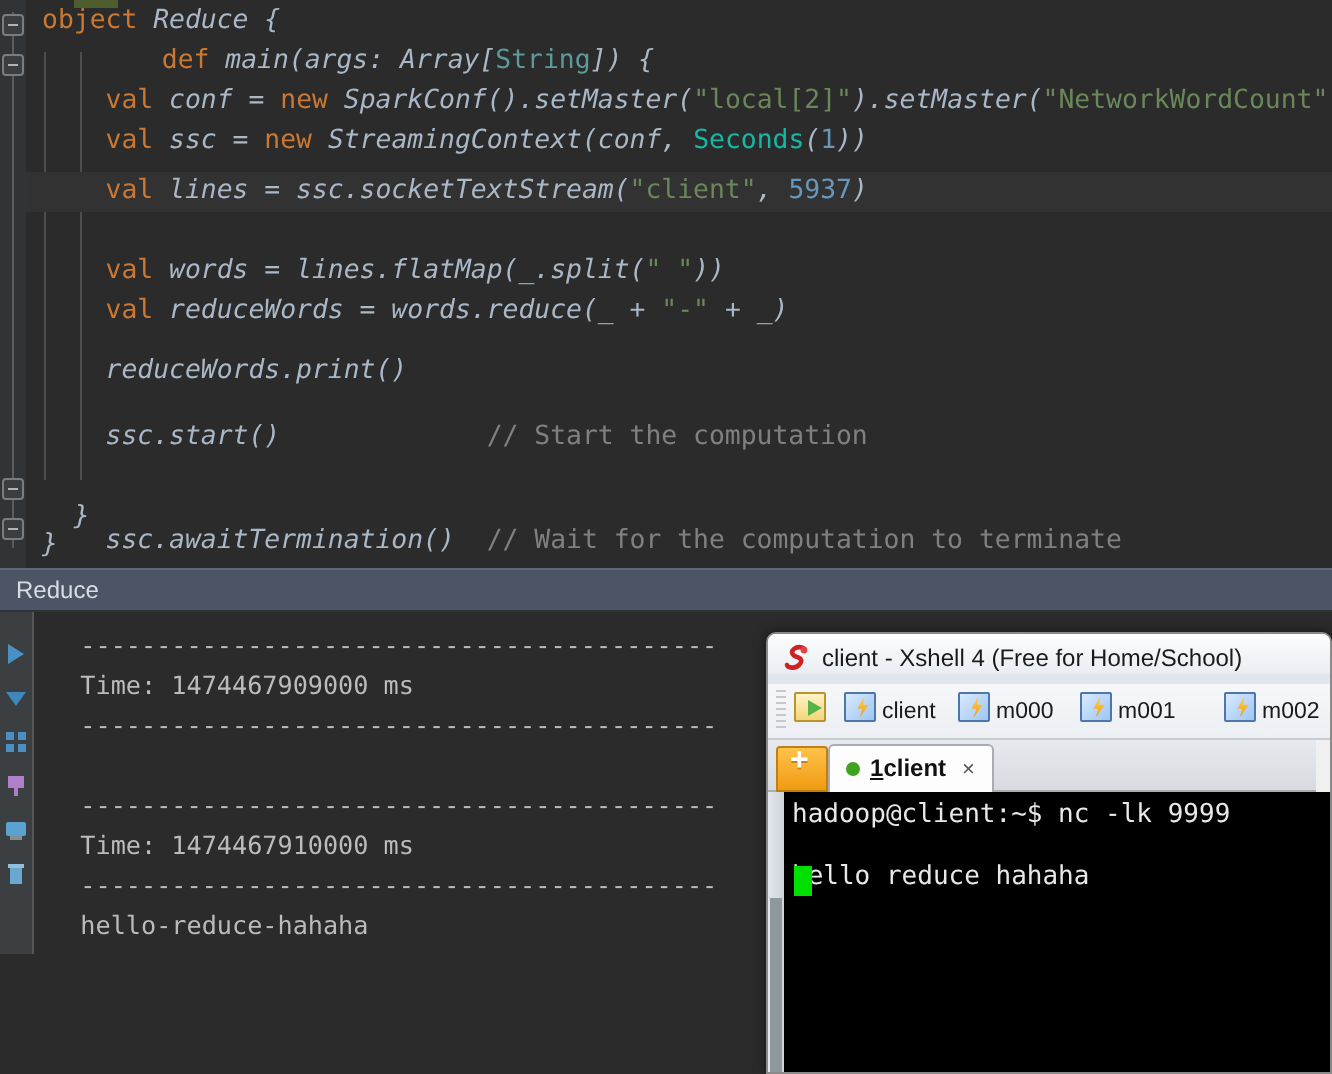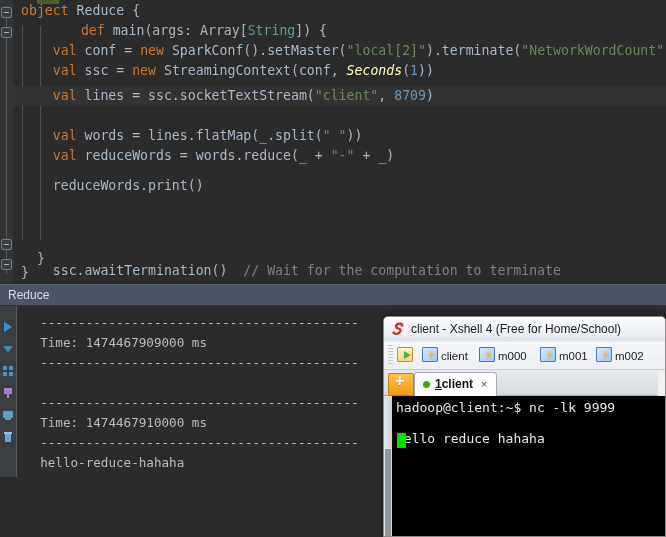--- a/index.html
+++ b/index.html
@@ -113,23 +113,23 @@
     width: 100%;
     height: 20px;
     background: #323232;
   }
 
   
   .kw   { color: #cc7832; }
   .str  { color: #6a8759; }
   .num  { color: #6897bb; }
   .typ  { color: #5c9a9a; }
-  .ital { color: #fef9c3; font-style: italic; }
+  .ital { color: #14b8a6; }
   .cmt  { color: #808080; }
-  .pln  { color: #a9b7c6; }
+  .pln  { color: #a9b7c6; font-style: italic; }
 
   
   .console-panel {
     position: absolute;
     left: 0; top: 284px;
     width: 666px;
     height: 193px;
     background: #f9a8d4;
     overflow: hidden;
   }
@@ -427,32 +427,33 @@
       <div class="hl-top"></div>
       <div class="indent-guide ig1"></div>
       <div class="indent-guide ig2"></div>
 
       <div class="cur-line" style="top:86px;"></div>
 
       <div class="ln" style="top:1px;"><span class="txt"><span class="kw">object</span><span class="pln"> Reduce {</span></span></div>
 
       <div class="ln" style="top:21px;margin-left:44px;"><span class="txt"><span class="pln">  </span><span class="kw">def</span><span class="pln"> main(args: </span><span class="pln">Array[</span><span class="typ">String</span><span class="pln">]) {</span></span></div>
 
-      <div class="ln" style="top:41px;"><span class="txt"><span class="pln">    </span><span class="kw">val</span><span class="pln"> conf = </span><span class="kw">new</span><span class="pln"> SparkConf().setMaster(</span><span class="str">"local[2]"</span><span class="pln">).terminate(</span><span class="str">"NetworkWordCount"</span></span></div>
+      <div class="ln" style="top:41px;"><span class="txt"><span class="pln">    </span><span class="kw">val</span><span class="pln"> conf = </span><span class="kw">new</span><span class="pln"> SparkConf().setMaster(</span><span class="str">"local[2]"</span><span class="pln">).setMaster(</span><span class="str">"NetworkWordCount"</span></span></div>
 
       <div class="ln" style="top:61px;"><span class="txt"><span class="pln">    </span><span class="kw">val</span><span class="pln"> ssc = </span><span class="kw">new</span><span class="pln"> StreamingContext(conf, </span><span class="ital">Seconds</span><span class="pln">(</span><span class="num">1</span><span class="pln">))</span></span></div>
 
-      <div class="ln" style="top:86px;"><span class="txt"><span class="pln">    </span><span class="kw">val</span><span class="pln"> lines = ssc.socketTextStream(</span><span class="str">"client"</span><span class="pln">, </span><span class="num">8709</span><span class="pln">)</span></span></div>
+      <div class="ln" style="top:86px;"><span class="txt"><span class="pln">    </span><span class="kw">val</span><span class="pln"> lines = ssc.socketTextStream(</span><span class="str">"client"</span><span class="pln">, </span><span class="num">5937</span><span class="pln">)</span></span></div>
 
       <div class="ln" style="top:126px;"><span class="txt"><span class="pln">    </span><span class="kw">val</span><span class="pln"> words = lines.flatMap(_.split(</span><span class="str">" "</span><span class="pln">))</span></span></div>
 
       <div class="ln" style="top:176px;"><span class="txt"><span class="pln">    reduceWords.print()</span></span></div>
 
       <div class="ln" style="top:146px;"><span class="txt"><span class="pln">    </span><span class="kw">val</span><span class="pln"> reduceWords = words.reduce(_ + </span><span class="str">"-"</span><span class="pln"> + _)</span></span></div>
 
+      <div class="ln" style="top:209px;"><span class="txt"><span class="pln">    ssc.start()             </span><span class="cmt">// Start the computation</span></span></div>
 
       <div class="ln" style="top:229px;margin-top:32px;"><span class="txt"><span class="pln">    ssc.awaitTermination()  </span><span class="cmt">// Wait for the computation to terminate</span></span></div>
 
       <div class="ln" style="top:249px;"><span class="txt"><span class="pln">  }</span></span></div>
 
       <div class="ln" style="top:263px;"><span class="txt"><span class="pln">}</span></span></div>
     </div>
   </div>
 
   <div class="console-panel">
@@ -536,21 +537,21 @@
       </div>
       <div class="xs-tb-item" style="left:38px;">
         <span class="xs-tb-icon ic-session"></span><span>client</span>
       </div>
       <div class="xs-tb-item" style="left:95px;">
         <span class="xs-tb-icon ic-session"></span><span>m000</span>
       </div>
       <div class="xs-tb-item" style="left:156px;">
         <span class="xs-tb-icon ic-session"></span><span>m001</span>
       </div>
-      <div class="xs-tb-item" style="left:212px;">
+      <div class="xs-tb-item" style="left:228px;">
         <span class="xs-tb-icon ic-session"></span><span>m002</span>
       </div>
     </div>
 
     <div class="xs-tabbar">
       <div class="xs-newtab"></div>
       <div class="xs-tab">
         <span class="xs-tab-dot"></span><span class="xs-tab-num">1</span><span class="xs-tab-name">client</span><span class="xs-tab-close">×</span>
       </div>
     </div>

